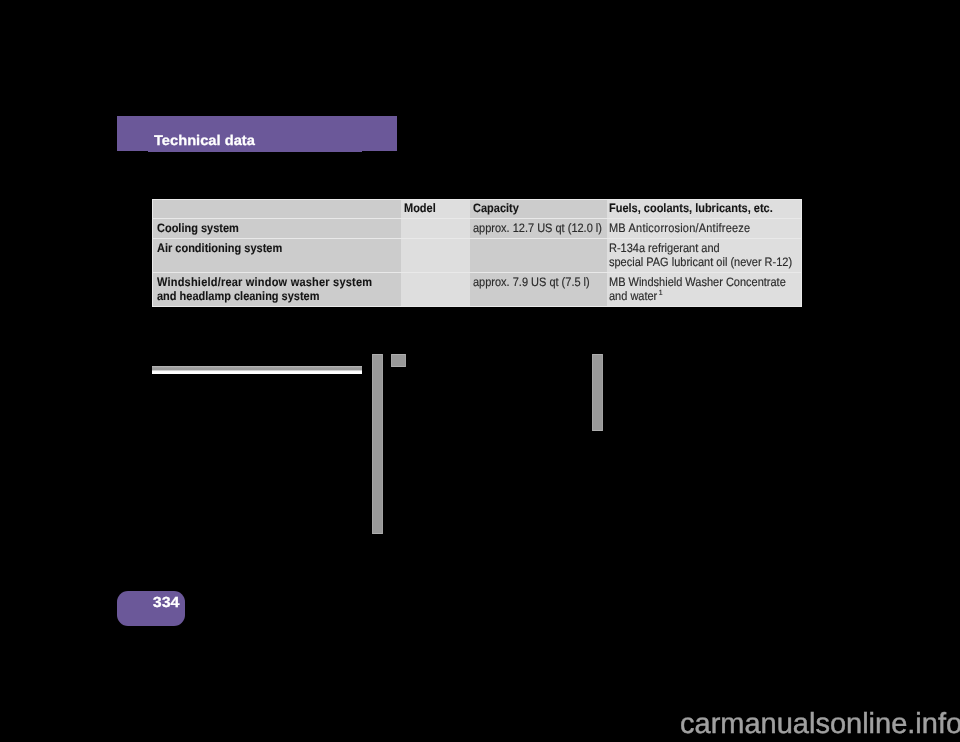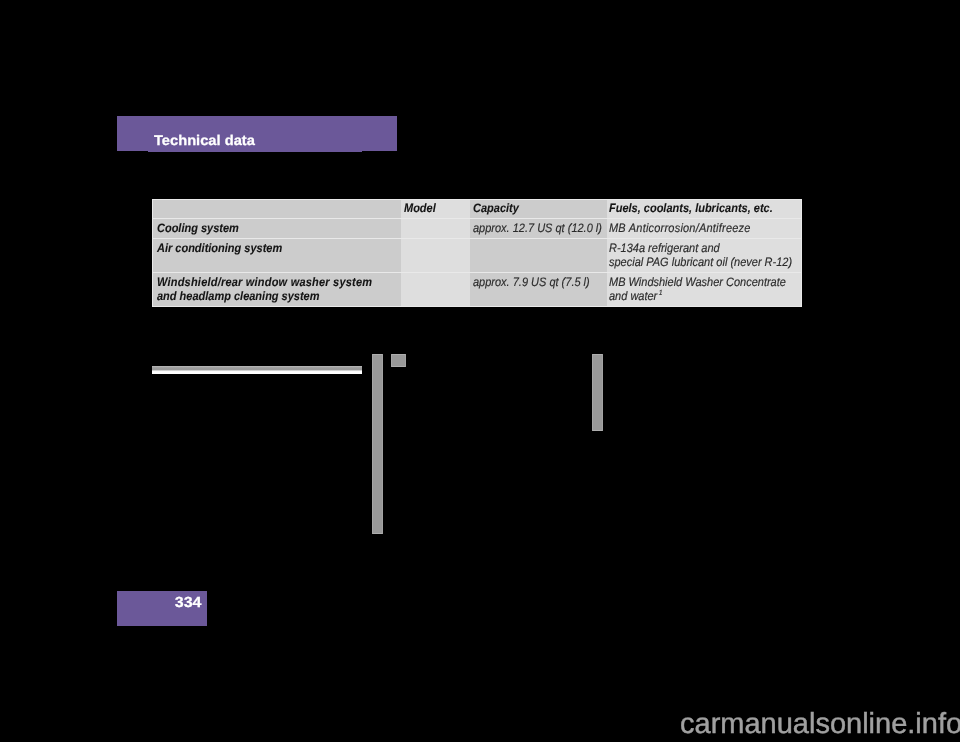--- a/index.html
+++ b/index.html
@@ -24,21 +24,21 @@
   .section-chip .label {
     position:absolute; left:36.5px; top:15.6px;
     font-size:14.1px; font-weight:bold; color:#ffffff;
     -webkit-text-stroke:0.25px #ffffff;
     transform:scaleX(1.041); transform-origin:0 50%;
     line-height:16px; white-space:nowrap;
   }
 
   
   .spec-table {
-    position:absolute; left:152px; top:199px; width:650px; height:108px;font-style:italic;
+    position:absolute; left:152px; top:199px; width:650px; height:108px;
   }
   .spec-table .colbg { position:absolute; top:0; bottom:0; }
   .colbg.dark  { background:#CCCCCC; }
   .colbg.light { background:#DEDEDE; }
   .rowsep { position:absolute; left:0; width:650px; height:1px; background:#E9E9E9; }
   .coledge { position:absolute; top:0; bottom:0; width:1px; background:#E9E9E9; }
   .cell { position:absolute; white-space:nowrap; transform:scaleX(0.902); transform-origin:0 0; }
   .hdr { font-size:12.2px; font-weight:bold; color:#141414; -webkit-text-stroke:0.1px #141414; }
   .rowlabel { font-size:12.2px; font-weight:bold; color:#141414; -webkit-text-stroke:0.1px #141414; }
   .val { font-size:12.2px; font-weight:normal; color:#2b2b2b; -webkit-text-stroke:0.16px #2b2b2b; }
@@ -50,22 +50,23 @@
   
   .artifact { position:absolute; background:#999999;
               box-shadow:inset 1px 0 0 #A6A6A6, inset -1px 0 0 #A3A3A3, inset 0 1px 0 #AEAEAE, inset 0 -1px 0 #AEAEAE; }
   .rule-bar { position:absolute; left:152px; top:365.8px; width:210.2px; height:8.4px;
               background:linear-gradient(to bottom,
                 #BBBBBB 0px, #A6A6A6 1.1px, #9C9C9C 2.0px, #9A9A9A 3.9px,
                 #CACACA 4.4px, #F6F6F6 5.1px, #FFFFFF 5.7px, #FFFFFF 8.4px); }
 
   
   .page-chip {
-    position:absolute; left:117px; top:591px; width:90px; height:35px;
+    position:absolute; left:117px; top:591px; width:68px; height:35px;
     background:#6B5899;
+    border-radius:11px;
   }
   .page-chip .num {
     position:absolute; right:5.6px; top:4.8px;
     font-size:14.7px; font-weight:bold; color:#ffffff; line-height:15px;
     -webkit-text-stroke:0.25px #ffffff;
     transform:scaleX(1.09); transform-origin:100% 50%;
   }
 
   
   .watermark {

